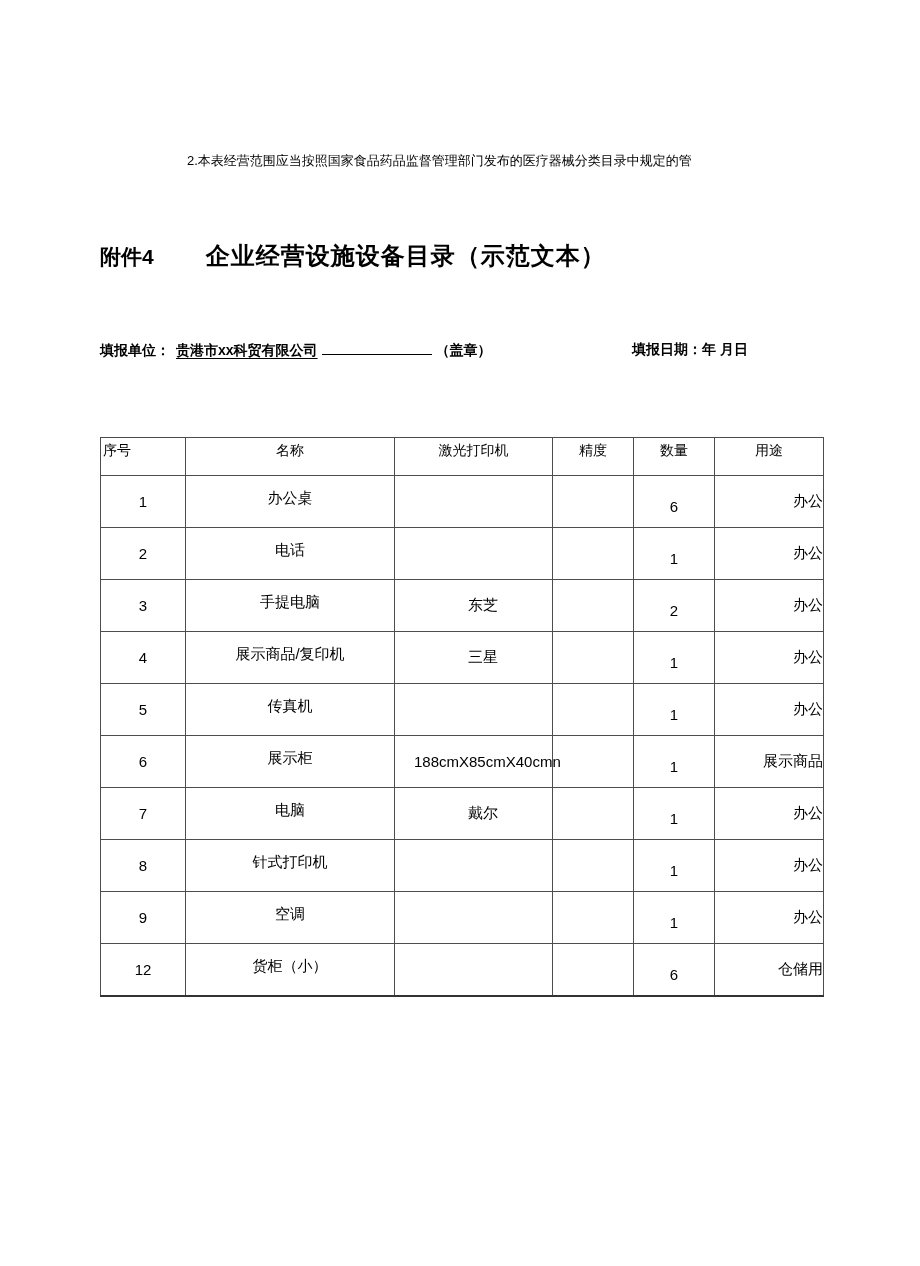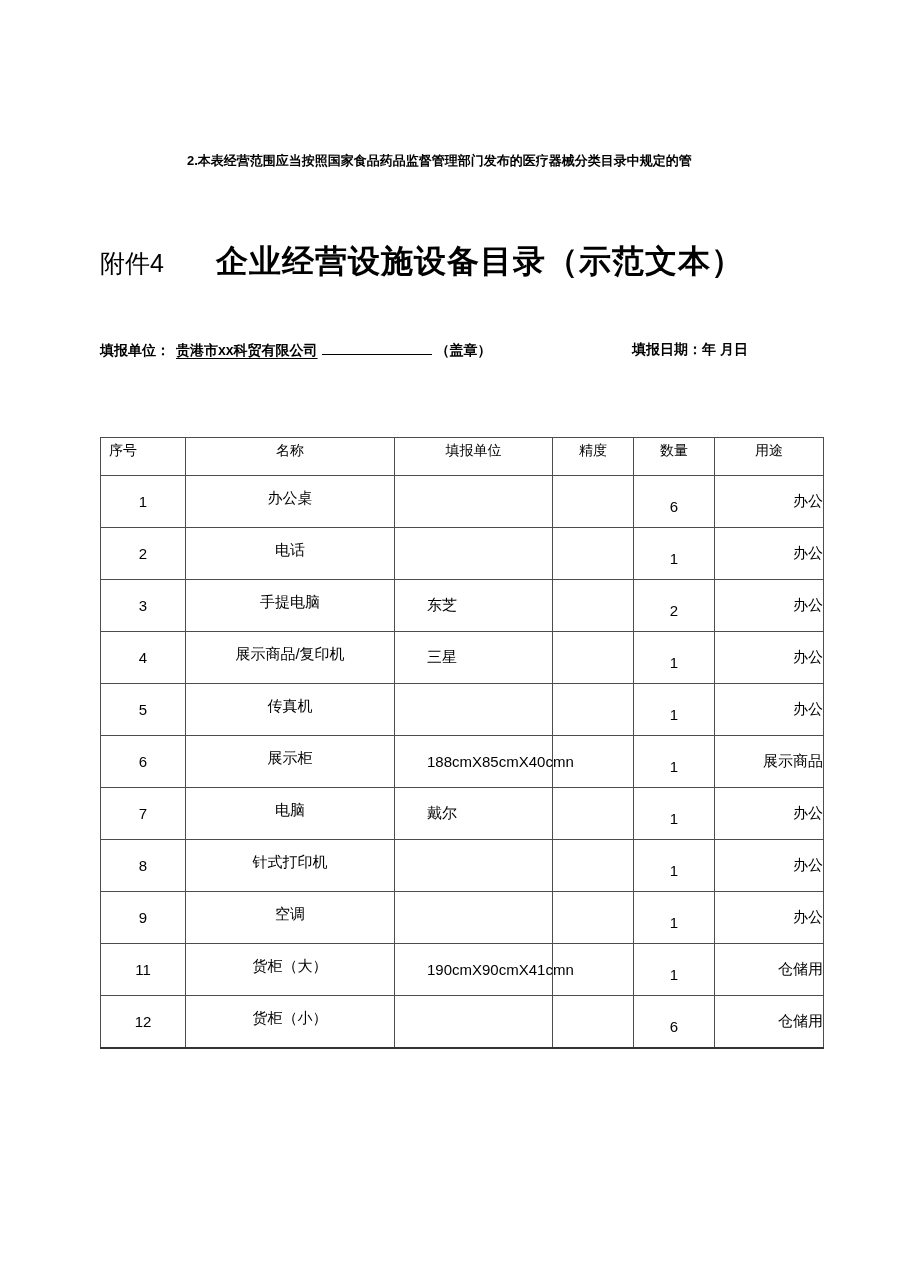--- a/index.html
+++ b/index.html
@@ -5,50 +5,50 @@
   html,body { margin:0; padding:0; }
   body {
     width:920px; height:1266px;
     background:#ffffff;
     font-family:"Liberation Sans", sans-serif;
     color:#000000;
   }
   .page { position:relative; width:920px; height:1266px; overflow:hidden; background:#fff; }
 
   
-  .note { position:absolute; left:187px; top:153px; font-size:13px; font-weight:bold; line-height:15px; }
+  .note { position:absolute; left:187px; top:153px; font-size:13px; font-weight:normal; line-height:15px; }
   .note-line2 { margin-top:27px; margin-left:16px; }
 
   
   .attachment-row { position:absolute; left:100px; top:240px; display:flex; align-items:baseline; }
-  .attachment-label { font-size:25px; font-weight:normal; }
-  .page-title { font-size:32px; font-weight:bold; margin-left:52px; letter-spacing:1px; }
+  .attachment-label { font-size:21px; font-weight:bold; }
+  .page-title { font-size:24px; font-weight:bold; margin-left:52px; letter-spacing:1px; }
 
   
   .fill-row { position:absolute; left:0; top:341px; width:920px; font-size:14px; font-weight:bold; }
   .fill-unit { position:absolute; left:100px; top:0; white-space:nowrap; }
   .company-name { text-decoration:underline; text-underline-offset:3px; margin-left:6px; }
   .blank-line { display:inline-block; width:110px; height:13px; border-bottom:1px solid #000; margin:0 4px 0 4px; }
   .fill-date { position:absolute; left:632px; top:0; white-space:nowrap; }
 
   
   table.equipment {
     position:absolute; left:100px; top:437px;
     width:723px; table-layout:fixed; border-collapse:collapse;
     font-size:15px;
   }
   table.equipment th, table.equipment td { border:1px solid #4d4d4d; }
   table.equipment { border:1px solid #4d4d4d; border-bottom:2px solid #333333; }
   table.equipment thead tr { height:38px; }
   table.equipment tbody tr { height:52px; }
   th { font-weight:normal; font-size:14px; vertical-align:top; padding-top:4px; text-align:center; }
-  th.col-no { text-align:left; padding-left:8px; }
+  th.col-no { text-align:left; padding-left:2px; }
   td { text-align:center; vertical-align:middle; padding:0; }
   td.col-name { padding-bottom:6px; }
-  td.col-spec { text-align:left; padding-left:32px; white-space:nowrap; overflow:visible; }
+  td.col-spec { text-align:center; padding-left:19px; white-space:nowrap; overflow:visible; }
   td.col-qty { padding-top:10px; }
   td.col-use { padding-bottom:0;text-align:right; }
 </style>
 </head>
 <body>
 
 <div class="page">
 
   <div class="note">
     <div class="note-line1">2.本表经营范围应当按照国家食品药品监督管理部门发布的医疗器械分类目录中规定的管</div>
@@ -70,21 +70,21 @@
         <col style="width:209px">
         <col style="width:158px">
       <col style="width:81px">
         <col style="width:81px">
         <col style="width:109px">
     </colgroup>
     <thead>
       <tr>
           <th class="col-no">序号</th>
           <th class="col-name">名称</th>
-          <th class="col-spec">填报单位</th>
+          <th class="col-spec">激光打印机</th>
           <th class="col-precision">精度</th>
           <th class="col-qty">数量</th>
           <th class="col-use">用途</th>
         </tr>
     </thead>
     <tbody>
         <tr>
           <td class="col-no">1</td>
           <td class="col-name">办公桌</td>
           <td class="col-spec"></td>
@@ -150,28 +150,20 @@
         </tr>
         <tr>
           <td class="col-no">9</td>
           <td class="col-name">空调</td>
           <td class="col-spec"></td>
           <td class="col-precision"></td>
           <td class="col-qty">1</td>
           <td class="col-use">办公</td>
         </tr>
         <tr>
-          <td class="col-no">11</td>
-          <td class="col-name">货柜（大）</td>
-          <td class="col-spec">190cmX90cmX41cmn</td>
-          <td class="col-precision"></td>
-          <td class="col-qty">1</td>
-          <td class="col-use">仓储用</td>
-        </tr>
-        <tr>
           <td class="col-no">12</td>
           <td class="col-name">货柜（小）</td>
           <td class="col-spec"></td>
           <td class="col-precision"></td>
           <td class="col-qty">6</td>
           <td class="col-use">仓储用</td>
         </tr>
       </tbody>
   </table>
 

